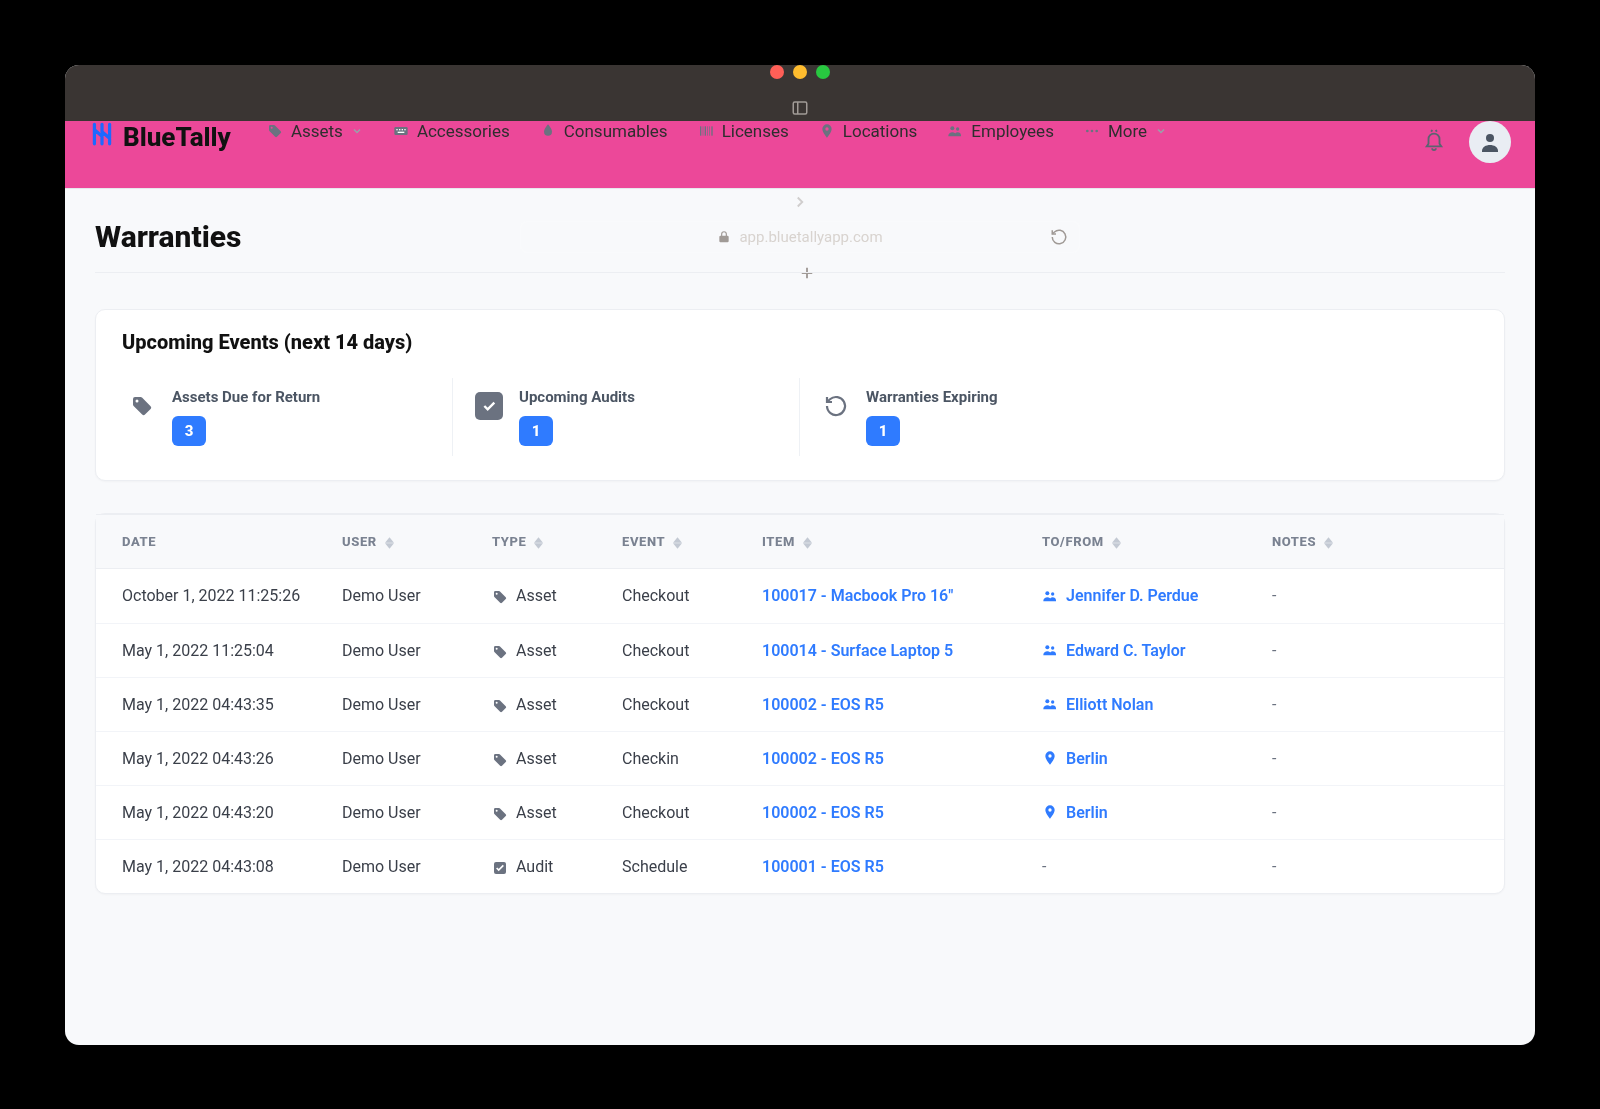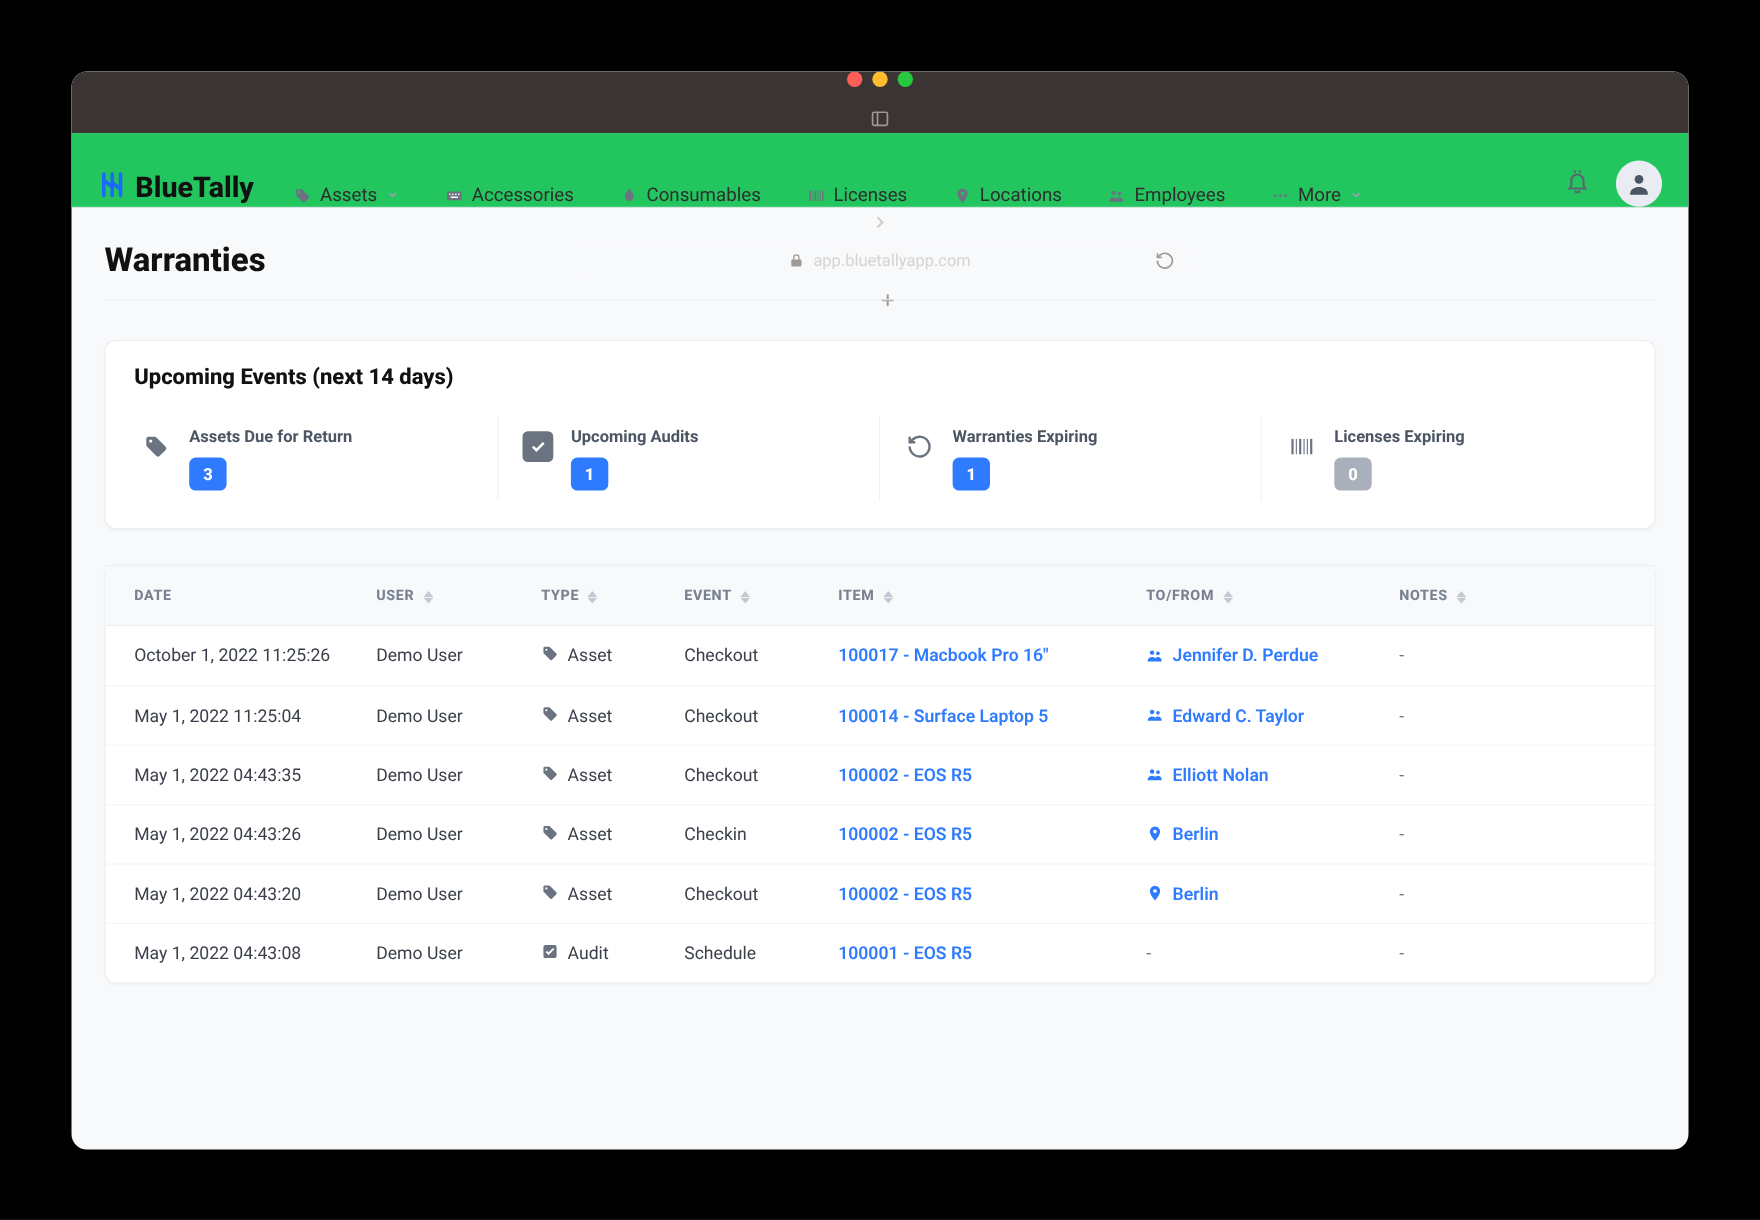--- a/index.html
+++ b/index.html
@@ -56,30 +56,30 @@
     gap: 8px;
     color: #d8d3cf;
     font-size: 15px;
     position: relative;
   }
   .addrbar .reload { position: absolute; right: 10px; }
   .tb-right { display: flex; align-items: center; gap: 14px; }
   
   .appnav {
     height: 68px;
-    background: #22c55e;
+    background: #ec4899;
     border-bottom: 1px solid #e6e8ec;
     display: flex;
-    align-items: flex-end;
+    align-items: flex-start;
     padding: 0 24px;
     gap: 8px;
   }
   .logo { display: flex; align-items: center; gap: 8px; font-weight: 800; font-size: 26px; color: #111; margin-right: 28px; }
   .logo .mark { color: #1d68ff; font-weight: 900; letter-spacing: -1px; }
-  .navitems { display: flex; align-items: center; gap: 42px; }
+  .navitems { display: flex; align-items: center; gap: 30px; }
   .navitem { display: inline-flex; align-items: center; gap: 8px; color: #2e2e2e; font-size: 17px; cursor: pointer; }
   .navitem .caret { color: #9aa1ab; }
   .nav-right { margin-left: auto; display: flex; align-items: center; gap: 24px; }
   .bell { color: #5b6471; }
   .avatar { width: 42px; height: 42px; border-radius: 50%; background: #e9edf3; display: flex; align-items:center; justify-content:center; color:#4b5563; }
   
   .content { padding: 30px 30px 0 30px; overflow: hidden; flex: 1; }
   .page-title { font-size: 30px; font-weight: 800; color: #111; margin-bottom: 18px; }
   .hr { height: 1px; background: #eceef2; margin: 12px 0 36px; }
   .card {
@@ -129,21 +129,21 @@
     font-weight: 800;
     letter-spacing: 0.6px;
     border-bottom: 1px solid #eceef2;
   }
   .th { display: inline-flex; align-items: flex-end; gap: 8px; text-transform: uppercase; }
   .sorter { display:inline-flex; flex-direction:column; line-height:0; color:#c3c9d3; }
   .sorter svg { width:9px; height:6px; }
   .trow { height: 54px; color: #3a3f49; font-size: 16px; }
   .trow + .trow { border-top: 1px solid #f2f4f8; }
   .link { color: #2f7bff; font-weight: 600; cursor: pointer; }
-  .cell-type { display:inline-flex; align-items:flex-start; gap:8px; }
+  .cell-type { display:inline-flex; align-items:flex-end; gap:8px; }
   .cell-tofrom { display:inline-flex; align-items:center; gap:8px; }
   .muted { color: #6b7280; }
   .ico { width:16px; height:16px; display:inline-flex; align-items:center; justify-content:center; color:#6b7280; }
   .ico.blue { color:#2f7bff; }
   .small-ico svg { width:16px; height:16px; }
 </style>
 </head>
 <body>
 
 <div class="window">
@@ -345,36 +345,20 @@
                 <path d="M3 12a9 9 0 1 0 3-6.7L3 8"></path>
                 <path d="M3 3v5h5"></path>
               </svg>
             </span>
           <div>
             <div class="label">Warranties Expiring</div>
             <span class="badge">1</span>
           </div>
         </div>
 
-        <div class="event">
-          <span class="icon">
-              <svg width="24" height="24" viewBox="0 0 24 24" fill="currentColor">
-                <rect x="3" y="5" width="2" height="14"></rect>
-                <rect x="7" y="5" width="1" height="14"></rect>
-                <rect x="10" y="5" width="2" height="14"></rect>
-                <rect x="14" y="5" width="1" height="14"></rect>
-                <rect x="17" y="5" width="1" height="14"></rect>
-                <rect x="20" y="5" width="2" height="14"></rect>
-              </svg>
-            </span>
-          <div>
-            <div class="label">Licenses Expiring</div>
-            <span class="badge gray">0</span>
-          </div>
-        </div>
 
       </div>
     </div>
 
     <div class="card">
       <div class="table-wrap">
         <div class="thead">
           <span class="th">
               <span>DATE</span>
             </span>

